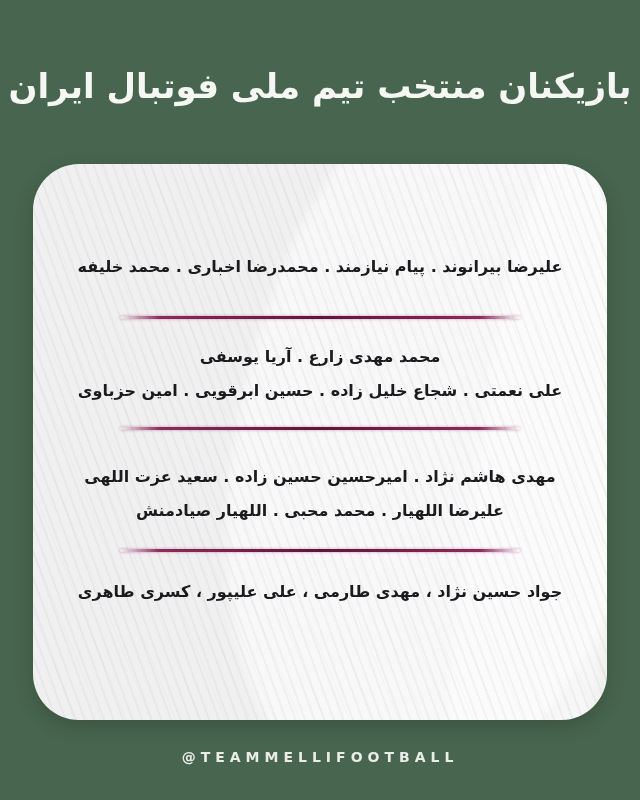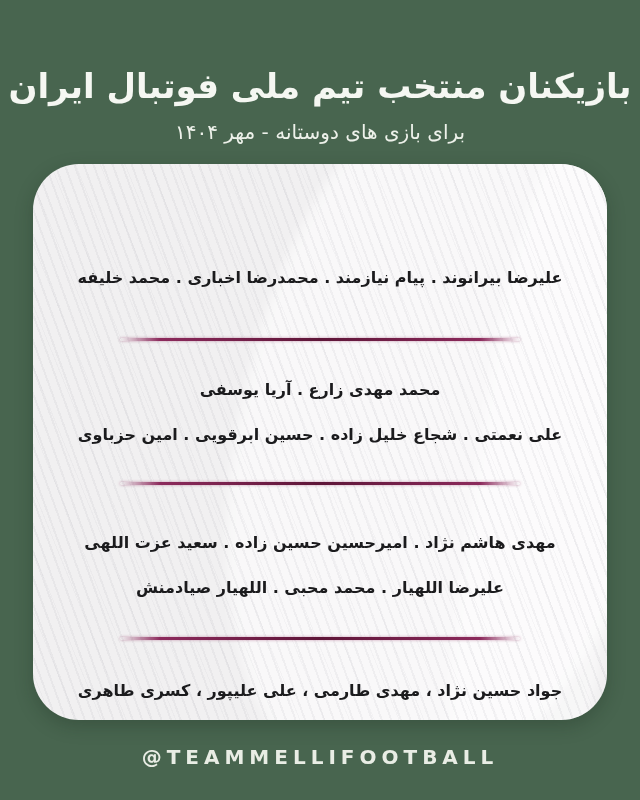--- a/index.html
+++ b/index.html
@@ -45,41 +45,41 @@
   .swoosh2 {
     position:absolute; width:150px; height:800px; left:440px; top:-60px;
     background:rgba(255,255,255,0.45); border-radius:40%;
     transform:rotate(8deg); filter:blur(4px);
   }
   .card-content {
     position:absolute; inset:0; padding-top:86px; z-index:3;
     display:flex; flex-direction:column; align-items:center;
   }
   .names {
-    margin:11px; padding:0 14px; font-size:16px; font-weight:700;
+    margin:0; padding:0 14px; font-size:16px; font-weight:700;
     line-height:34px; color:#1b1b1d; white-space:nowrap; text-align:center;
   }
   .section { text-align:center; }
   .divider {
     width:400px; height:3px; border-radius:2px;
     background:linear-gradient(90deg,
       rgba(125,31,78,0) 0%, #8c2a5c 10%, #5e1638 50%, #8c2a5c 90%, rgba(125,31,78,0) 100%);
     box-shadow:0 0 3px rgba(140,42,92,0.45);
   }
   .div-1 { margin-top:32px; }
   .sec-2 { margin-top:21px; }
   .div-2 { margin-top:19px; }
   .sec-3 { margin-top:30px; }
   .div-3 { margin-top:21px; }
   .sec-4 { margin-top:23px; }
 
   
   .footer { position:absolute; left:0; bottom:30px; width:100%; text-align:center; z-index:2; }
   .handle {
-    font-size:20px; line-height:26px; font-weight:700; color:#e9ede5;
+    font-size:14px; line-height:26px; font-weight:700; color:#e9ede5;
     letter-spacing:5px;
   }
 </style>
 </head>
 <body>
 
 <div class="stage">
 
   <svg class="bg-svg" width="640" height="800" viewBox="0 0 640 800">
     <defs>
@@ -102,21 +102,20 @@
         <feComposite in="fillLight" in2="SourceGraphic" operator="in"></feComposite>
       </filter>
     </defs>
     <rect width="640" height="800" fill="#4d6852"></rect>
     <rect width="640" height="800" filter="url(#spotsDark)" opacity="0.8"></rect>
     <rect width="640" height="800" filter="url(#spotsLight)" opacity="0.35"></rect>
   </svg>
 
   <header class="header">
     <h1 class="title" dir="rtl">بازیکنان منتخب تیم ملی فوتبال ایران</h1>
-    <div class="subtitle" dir="rtl">برای بازی های دوستانه - مهر ۱۴۰۴</div>
   </header>
 
   <main class="card">
     <div class="swoosh1"></div>
     <div class="swoosh2"></div>
     <div class="card-streaks"></div>
 
     <div class="card-content">
 
       <section class="section sec-1">

